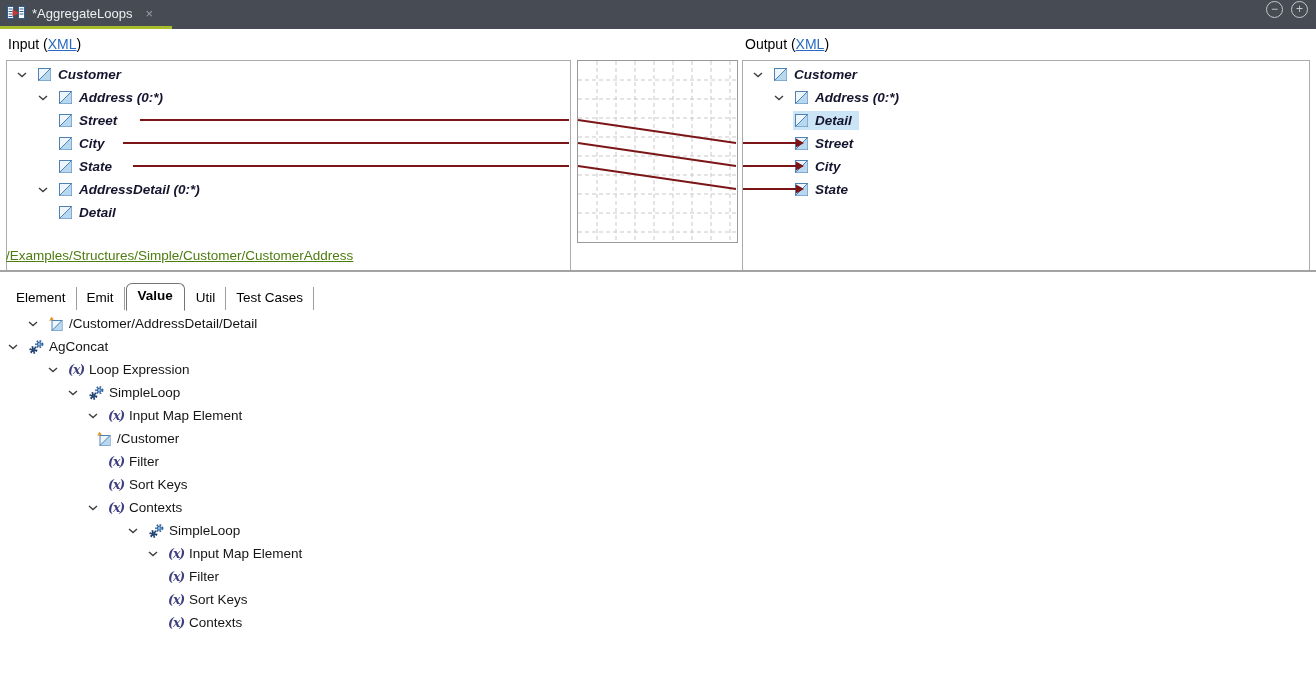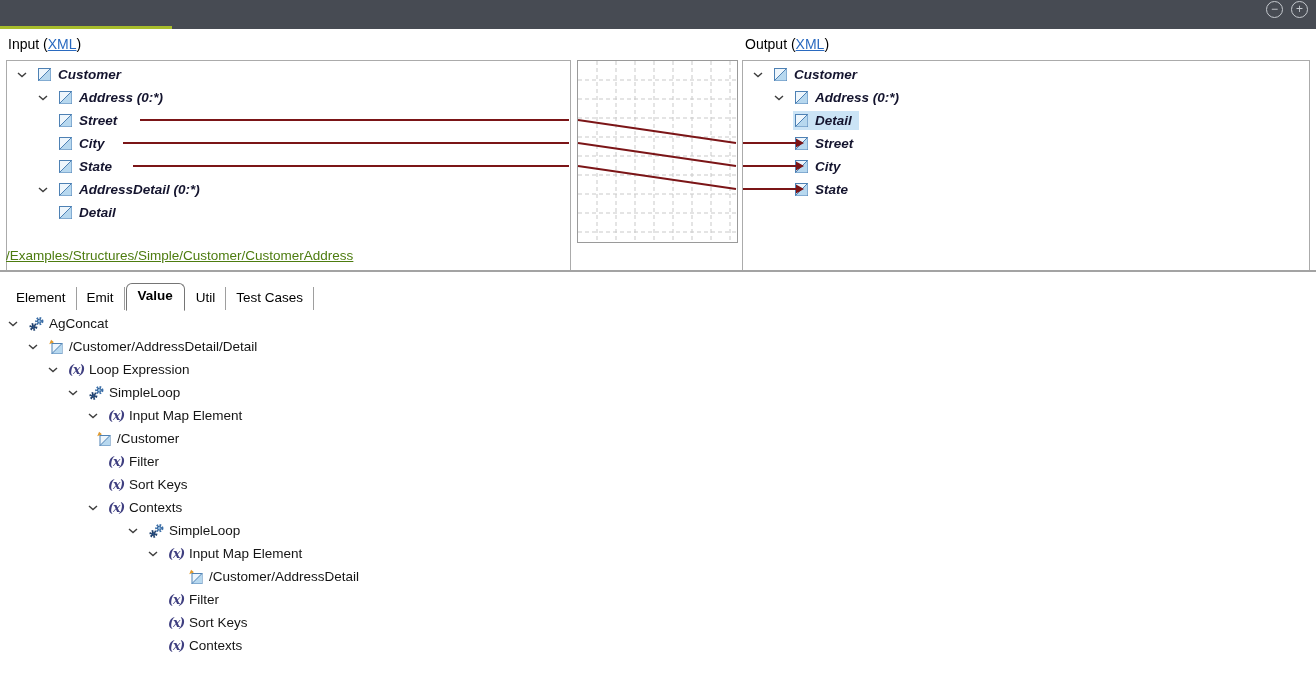--- a/index.html
+++ b/index.html
@@ -93,20 +93,36 @@
       <line x1="3.6" y1="2.8" x2="6" y2="7.4" stroke="#e09a2f" stroke-width="1.4"></line>
       <polygon points="1.2,5.3 3.1,0.7 6,3.2" fill="#e09a2f"></polygon>
       <rect x="4" y="4.5" width="10" height="10" fill="#eef6fc" stroke="#4e81b4"></rect>
       <polygon points="14,4.5 14,14.5 4,14.5" fill="#b7d8ef"></polygon>
       <line x1="4" y1="14.5" x2="14" y2="4.5" stroke="#4e81b4" stroke-width="1"></line>
     </symbol>
   </defs>
 </svg>
 
 <div class="titlebar">
+  <div class="doc-tab">
+    <svg width="18" height="16" viewBox="0 0 18 16">
+      <rect x="0.5" y="1.5" width="6" height="12" fill="#ffffff" stroke="#2e5f96"></rect>
+      <line x1="1.5" y1="4" x2="5.5" y2="4" stroke="#2e5f96"></line>
+      <line x1="1.5" y1="6.5" x2="5.5" y2="6.5" stroke="#2e5f96"></line>
+      <line x1="1.5" y1="9" x2="5.5" y2="9" stroke="#2e5f96"></line>
+      <line x1="1.5" y1="11.5" x2="5.5" y2="11.5" stroke="#2e5f96"></line>
+      <rect x="11.5" y="1.5" width="6" height="12" fill="#ffffff" stroke="#2e5f96"></rect>
+      <line x1="12.5" y1="4" x2="16.5" y2="4" stroke="#2e5f96"></line>
+      <line x1="12.5" y1="6.5" x2="16.5" y2="6.5" stroke="#2e5f96"></line>
+      <line x1="12.5" y1="9" x2="16.5" y2="9" stroke="#2e5f96"></line>
+      <polygon points="5.5,4.5 12.5,8 5.5,11.5" fill="#bf3b3b"></polygon>
+    </svg>
+    <span class="tab-label">*AggregateLoops</span>
+    <span class="tab-close">×</span>
+  </div>
   <div class="tab-underline"></div>
   <div class="winbtns">
     <div class="winbtn">−</div>
     <div class="winbtn">+</div>
   </div>
 </div>
 
 <div class="mapper">
 
   <div class="hdr" id="hdr-input">
@@ -278,44 +294,44 @@
 <div class="tabstrip">
   <div class="vtab">Element</div>
   <div class="vtab">Emit</div>
   <div class="vtab vtab-active">Value</div>
   <div class="vtab">Util</div>
   <div class="vtab">Test Cases</div>
 </div>
 
 <div class="vtree">
 
+  <div class="vrow vl1">
+    <span class="chevslot">
+        <svg class="chev">
+          <use href="#sym-chev"></use>
+        </svg>
+      </span>
+    <svg class="micon">
+        <use href="#sym-mapel"></use>
+      </svg>
+    <span>/Customer/AddressDetail/Detail</span>
+  </div>
+
   <div class="vrow vl0">
     <span class="chevslot">
         <svg class="chev">
           <use href="#sym-chev"></use>
         </svg>
       </span>
     <svg class="gicon">
         <use href="#sym-gears"></use>
       </svg>
     <span>AgConcat</span>
   </div>
 
-  <div class="vrow vl1">
-    <span class="chevslot">
-        <svg class="chev">
-          <use href="#sym-chev"></use>
-        </svg>
-      </span>
-    <svg class="micon">
-        <use href="#sym-mapel"></use>
-      </svg>
-    <span>/Customer/AddressDetail/Detail</span>
-  </div>
-
   <div class="vrow vl2">
     <span class="chevslot">
         <svg class="chev">
           <use href="#sym-chev"></use>
         </svg>
       </span>
     <span class="fx">(x)</span>
     <span>Loop Expression</span>
   </div>
 
@@ -387,27 +403,20 @@
   <div class="vrow vl7">
     <span class="chevslot">
         <svg class="chev">
           <use href="#sym-chev"></use>
         </svg>
       </span>
     <span class="fx">(x)</span>
     <span>Input Map Element</span>
   </div>
 
-  <div class="vrow vl8">
-    <span class="chevslot"></span>
-    <svg class="micon">
-        <use href="#sym-mapel"></use>
-      </svg>
-    <span>/Customer/AddressDetail</span>
-  </div>
 
   <div class="vrow vl7">
     <span class="chevslot"></span>
     <span class="fx">(x)</span>
     <span>Filter</span>
   </div>
 
   <div class="vrow vl7">
     <span class="chevslot"></span>
     <span class="fx">(x)</span>

